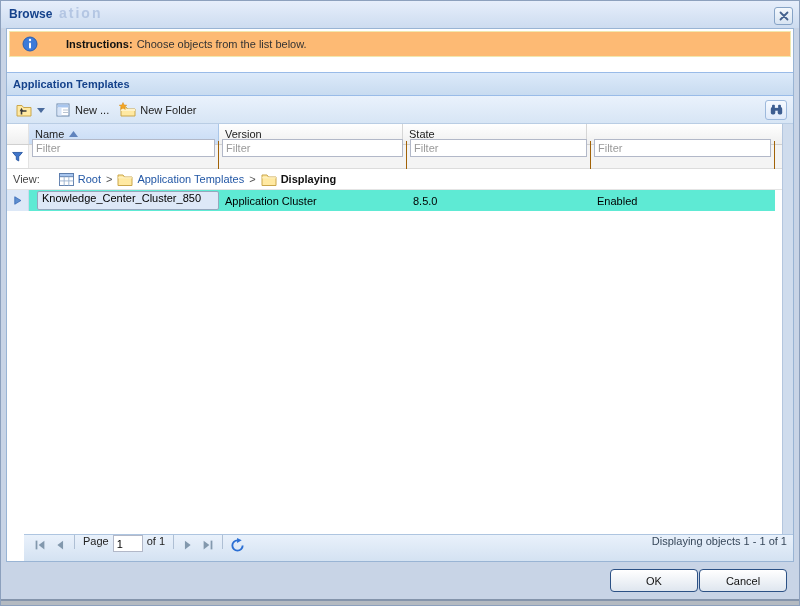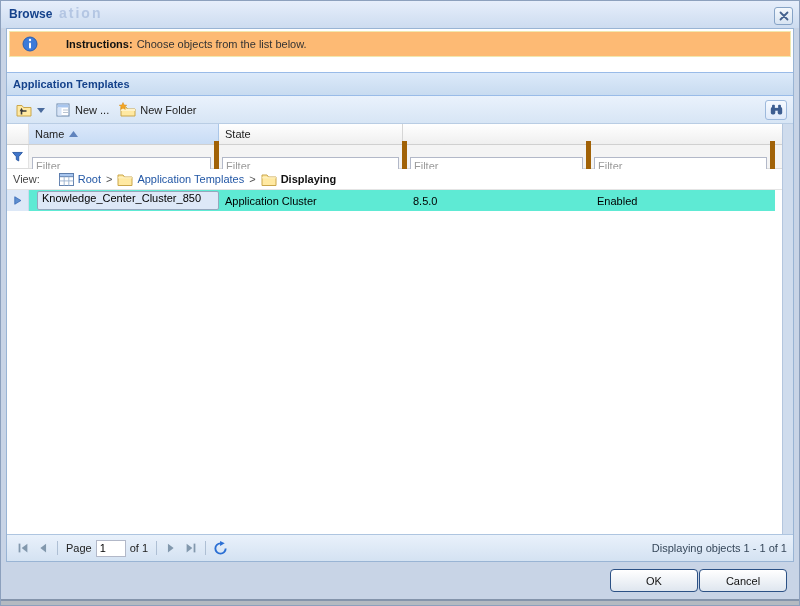--- a/index.html
+++ b/index.html
@@ -40,42 +40,42 @@
 
   .hdr-row { display:flex; height:21px; background:linear-gradient(#ffffff,#efefef); border-bottom:1px solid #d0d0d0; }
   .hdr-gutter { width:22px; border-right:1px solid #e3e3e3; }
   .hdr-cell { display:flex; align-items:center; padding-left:6px; border-right:1px solid #d6d6d6; color:#1c1c1c; }
   .hdr-cell.sorted { background:linear-gradient(#dbe8fa,#c8dcf5); border-right:1px solid #aac6e8; }
   .sort-arrow { margin-left:5px; }
   .col-name{width:190px;} .col-type{width:188px;} .col-version{width:184px;} .col-state{width:184px;} .col-rest{flex:1; border-right:none;}
 
   .filter-row { display:flex; height:24px; background:#f4f4f4; border-bottom:1px solid #dcdcdc; align-items:center; }
   .filter-gutter { width:22px; height:100%; background:#fff; border-right:1px solid #e3e3e3; display:flex; align-items:center; justify-content:center; }
-  .filter-cell { height:100%; display:flex; align-items:flex-start; padding:16px 3px; border-right:5px solid #a16207; }
+  .filter-cell { height:100%; display:flex; align-items:flex-end; padding:16px 3px; border-right:1px solid #a16207; }
   .filter-input { width:100%; height:18px; border:1px solid #b2b8c8; font-family:"Liberation Sans",sans-serif; font-size:11px; padding:0 3px; color:#333; }
   .filter-input::placeholder { color:#9a9a9a; opacity:1; }
 
   .crumb-row { display:flex; height:21px; align-items:center; background:#fff; border-bottom:1px solid #e4e4e4; padding-left:6px; gap:5px; }
   .crumb-label { color:#444; margin-right:14px; }
   .crumb-link { color:#2257a5; cursor:pointer; display:flex; align-items:center; gap:4px; }
   .crumb-sep { color:#555; }
   .crumb-current { font-weight:bold; color:#111; display:flex; align-items:center; gap:4px; }
 
   .data-row { display:flex; height:21px; align-items:center; }
   .row-bg { background:#5eead4; }
   .row-gutter { width:22px; height:100%; display:flex; align-items:center; justify-content:center; background:#dde8f7; border-right:1px solid #cbd9ec; }
   .cell { padding-left:6px; color:#000; height:100%; display:flex; align-items:center; }
   .cell-focused { border:1px solid #96a7bd; border-radius:2px; background:#dde8f7; height:19px; margin-left:2px; padding:0 4px; width:184px; }
   .row-rest { flex:1; background:#fff; height:100%; }
 
   .grid-body { flex:1; background:#fff; }
   .scroll-strip { position:absolute; top:0; right:0; width:11px; height:100%; background:#cfdced; border-left:1px solid #b4c6de; }
 
   
-  .paging { height:27px; background:linear-gradient(#e9f1fb,#d4e2f2); border-top:1px solid #aec5e0; display:flex; align-items:center; padding:0 6px; }
+  .paging { height:27px; background:linear-gradient(#e9f1fb,#d4e2f2); border-top:1px solid #aec5e0; display:flex; padding:0 6px;margin-left:17px; }
   .pg-btn { width:20px; height:20px; display:flex; align-items:center; justify-content:center; cursor:pointer; }
   .pg-sep { width:1px; height:14px; background:#aebfd4; margin:0 4px; }
   .pg-label { margin:0 4px; color:#222; }
   .page-input { width:30px; height:17px; border:1px solid #b2b8c8; font-family:"Liberation Sans",sans-serif; font-size:11px; padding:0 3px; }
   .pg-status { margin-left:auto; color:#36475a; }
 
   
   .footer { height:37px; display:flex; align-items:center; justify-content:flex-end; gap:1px; padding-right:12px; background:#c8d4e6;margin-left:42px; }
   .btn { width:88px; height:23px; border:1px solid #2c5185; border-radius:4px; background:linear-gradient(#ffffff,#dfe6ef); font-family:"Liberation Sans",sans-serif; font-size:11px; color:#111; cursor:pointer; }
   .bottom-line { height:2px; background:#8494ab; }
@@ -179,20 +179,23 @@
           <div class="hdr-row">
             <div class="hdr-gutter"></div>
             <div class="hdr-cell sorted col-name">
               <span>Name</span>
               <span class="sort-arrow">
                 <svg width="9" height="6" viewBox="0 0 9 6">
                     <polygon points="4.5,0 9,6 0,6" fill="#5f83bd"></polygon>
                   </svg>
               </span>
             </div>
+            <div class="hdr-cell col-version">
+                <span>Version</span>
+              </div>
             <div class="hdr-cell col-state">
                 <span>State</span>
               </div>
             <div class="hdr-cell col-rest"></div>
           </div>
 
           <div class="filter-row">
             <div class="filter-gutter">
               <span>
                 <svg width="13" height="13" viewBox="0 0 16 16">

